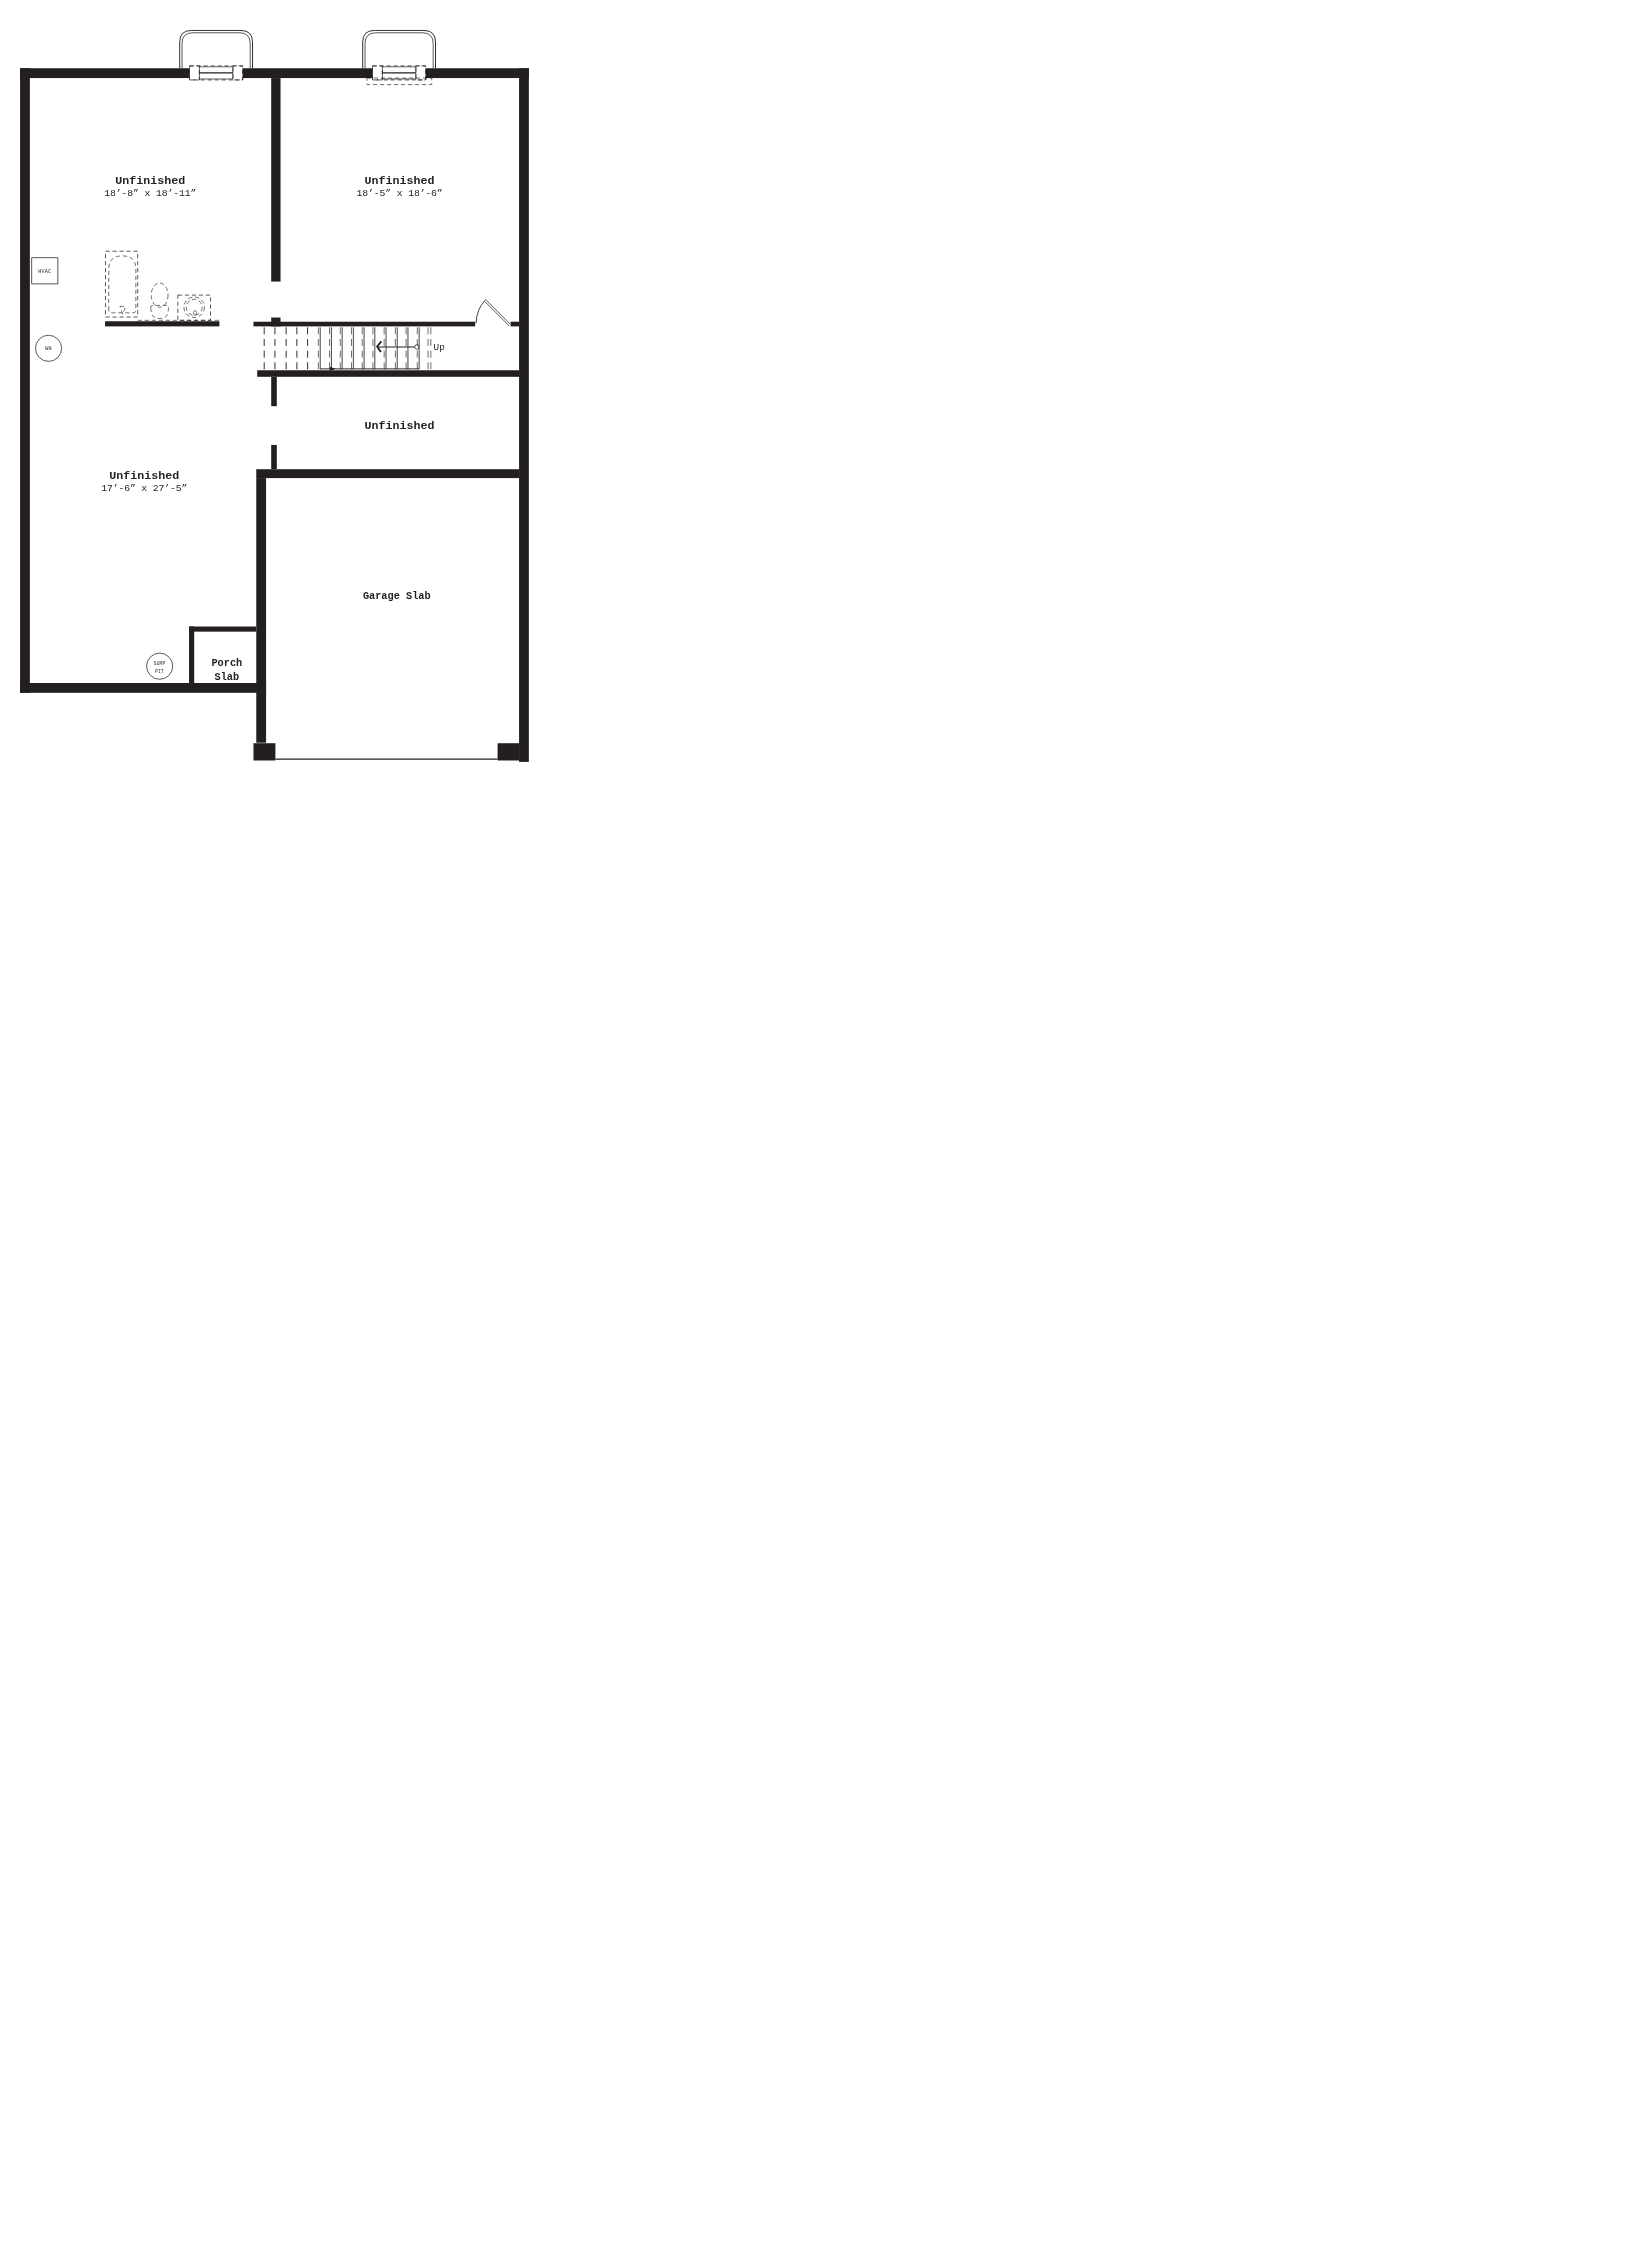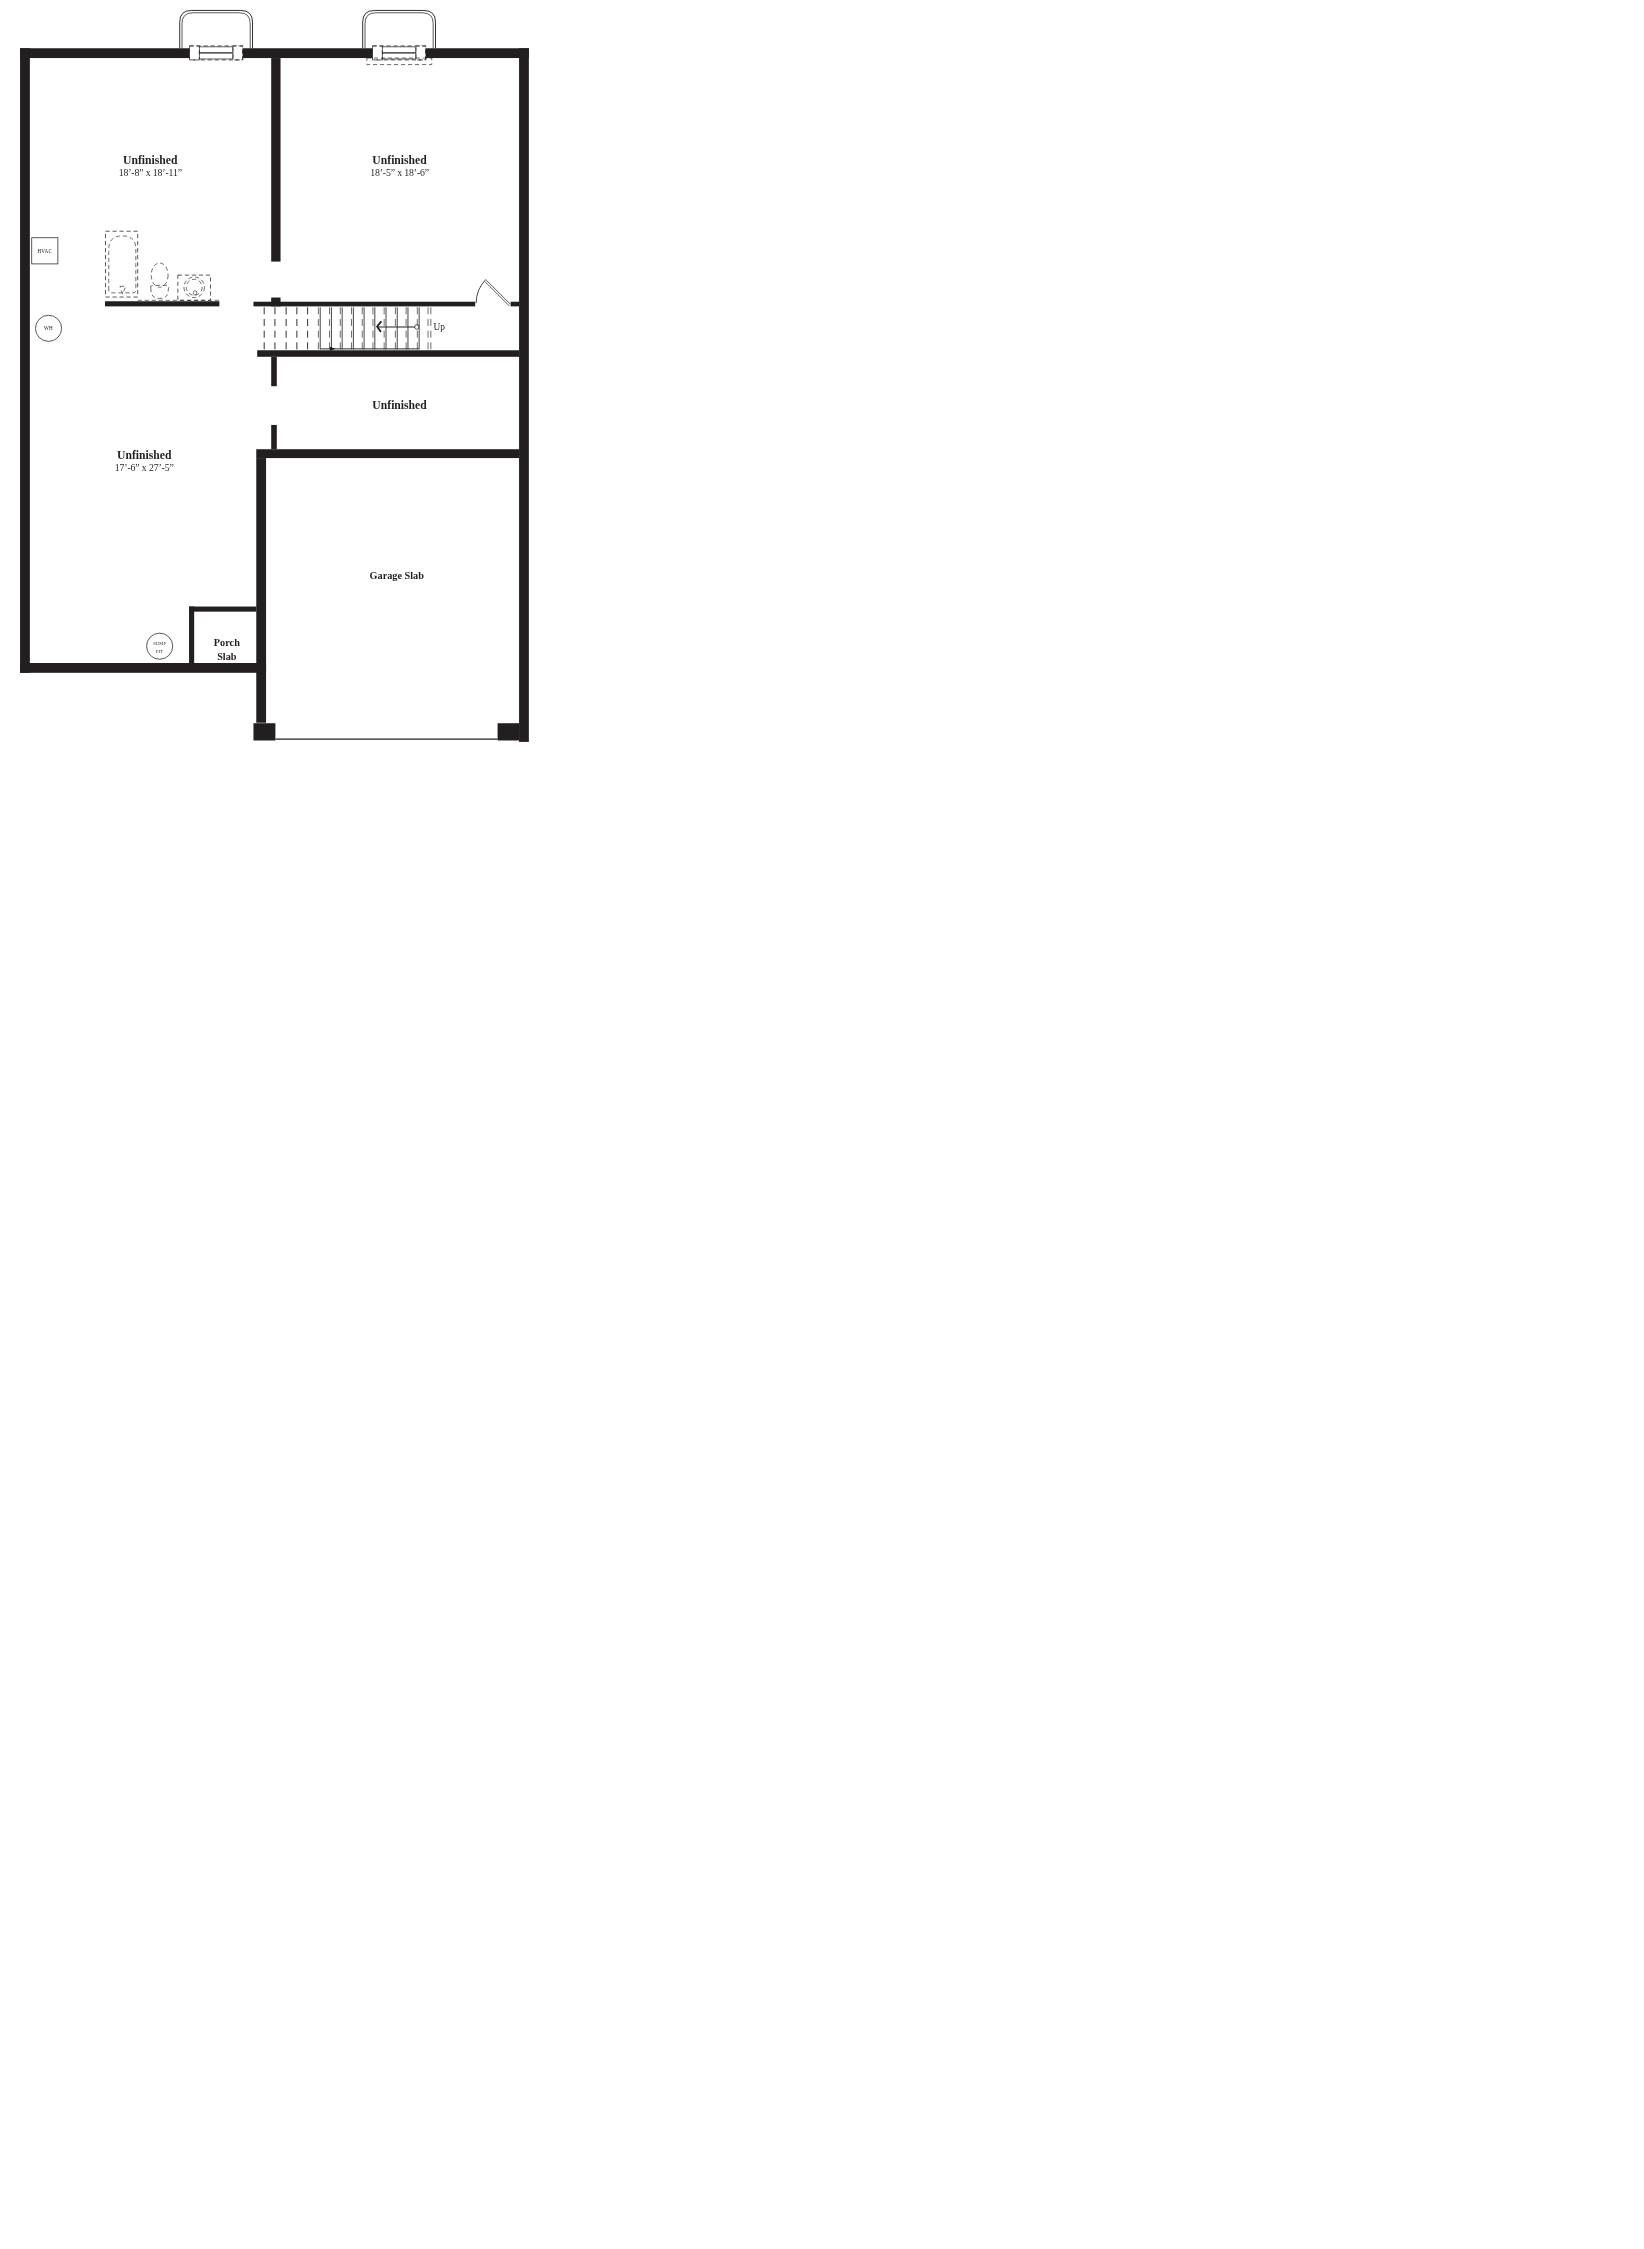--- a/index.html
+++ b/index.html
@@ -1,16 +1,16 @@
 <!DOCTYPE html>
 <html style="font-size:7.5px"><head>
 <meta charset="utf-8">
 <style>
   html,body{margin:0;padding:0;background:#fff;}
-  .page{width:548px;height:750px;background:var(--bg,#fff);position:relative;font-family:Liberation Serif, serif;}
+  .page{width:548px;height:750px;background:var(--bg,#fff);position:relative;font-family:Liberation Mono, monospace;margin-top:20px;}
   svg{display:block;}
   .wall{fill:var(--ink,#231f20);stroke:none;}
   .ln{stroke:var(--ink,#231f20);fill:none;}
   .dash{stroke:var(--ink,#231f20);fill:none;stroke-dasharray:9 6;}
   .tread-dash{stroke:var(--ink,#231f20);fill:none;stroke-dasharray:15 10;}
   text{fill:var(--ink,#231f20);}
   .room-name{font-size:25px;font-weight:700;text-anchor:middle;}
   .room-dims{font-size:21px;font-weight:400;text-anchor:middle;letter-spacing:-0.3px;}
   .slab-name{font-size:22px;font-weight:700;text-anchor:middle;}
   .up-label{font-size:20px;font-weight:400;text-anchor:middle;}

